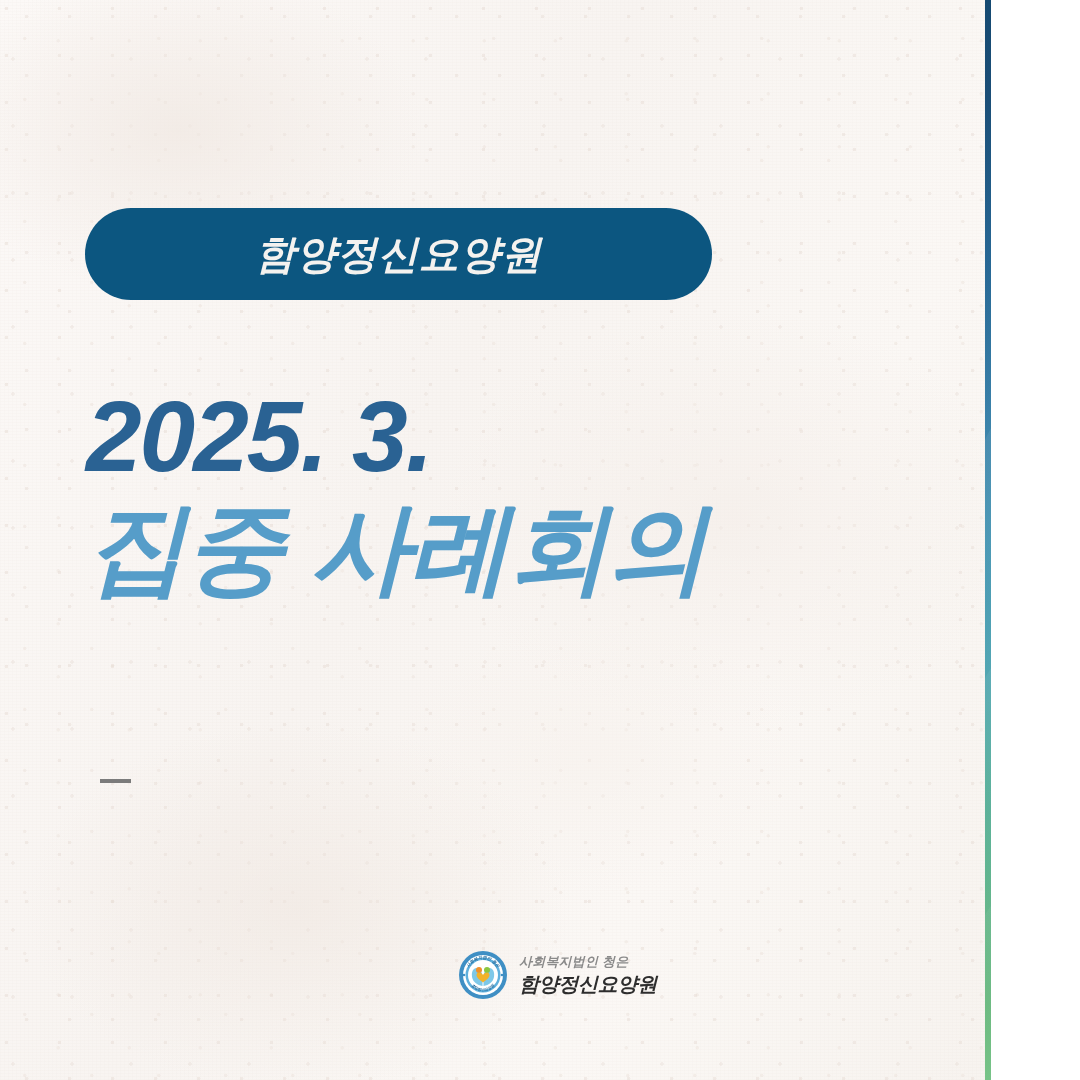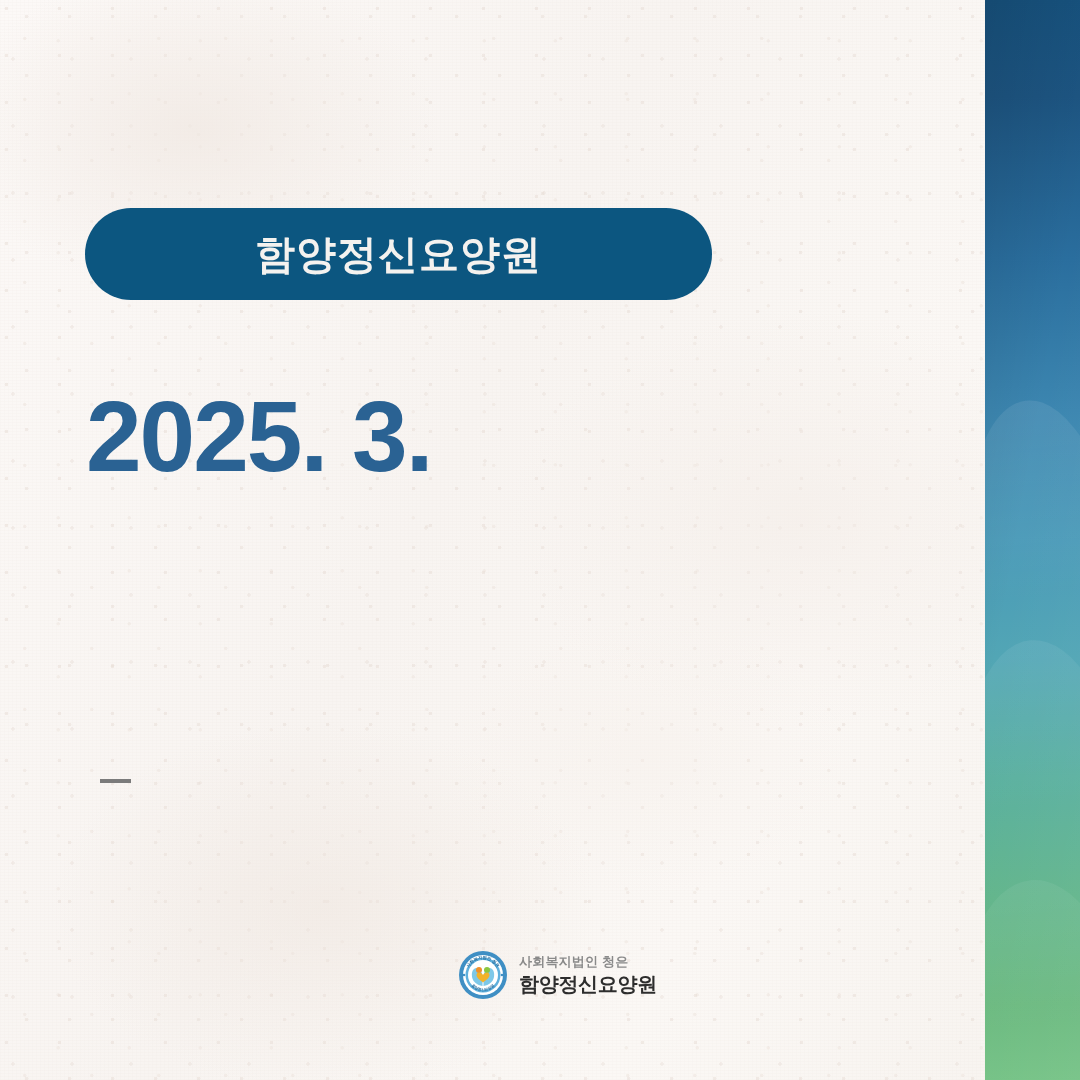--- a/index.html
+++ b/index.html
@@ -4,25 +4,26 @@
 <title>함양정신요양원 2025. 11. 집중 사례회의</title>
 <style>
   html, body {
     margin: 0;
     padding: 0;
     background: #ffffff;
   }
 
   .poster {
     position: relative;
-    width: 1080px;
+    width: 991px;
     height: 1080px;
     overflow: hidden;
     font-family: "Liberation Sans", "DejaVu Sans", sans-serif;
     background-color: #faf6f3;
+    font-style: italic;
   }
 
   
   .paper-bg {
     position: absolute;
     inset: 0;
     background-color: #faf6f3;
     background-image:
       radial-gradient(circle at 12% 18%, rgba(233,223,216,0.55) 0 1.5px, transparent 2px),
       radial-gradient(circle at 37% 63%, rgba(236,227,220,0.5) 0 1.4px, transparent 2px),
@@ -184,20 +185,21 @@
     <div class="strip-wave w3"></div>
     <div class="strip-shade"></div>
   </div>
 
   <div class="badge-pill">
     <span class="badge-pill-label">함양정신요양원</span>
   </div>
 
   <div class="headline">
     <div class="headline-line line-1">2025. 3.</div>
+    <div class="headline-line line-2">집중 사례회의</div>
   </div>
 
   <div class="divider-dash"></div>
 
   <div class="footer-logo">
     <div class="emblem">
       <svg viewBox="0 0 100 100" width="50" height="50" aria-hidden="true">
         <circle cx="50" cy="50" r="48" fill="#3f8fc4"></circle>
         <circle cx="50" cy="50" r="40" fill="#ffffff"></circle>
         <circle cx="50" cy="50" r="35" fill="#5fb0dd"></circle>

